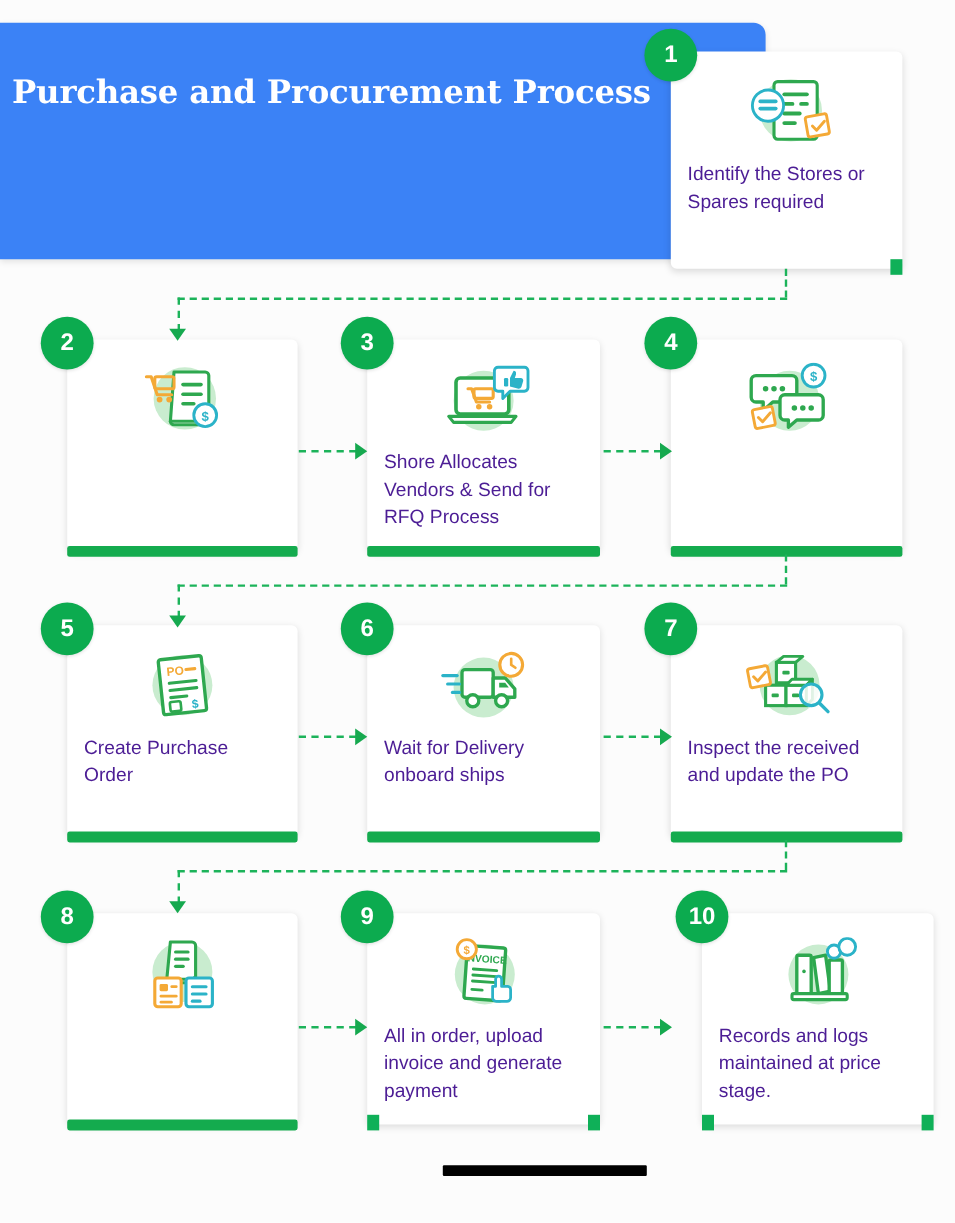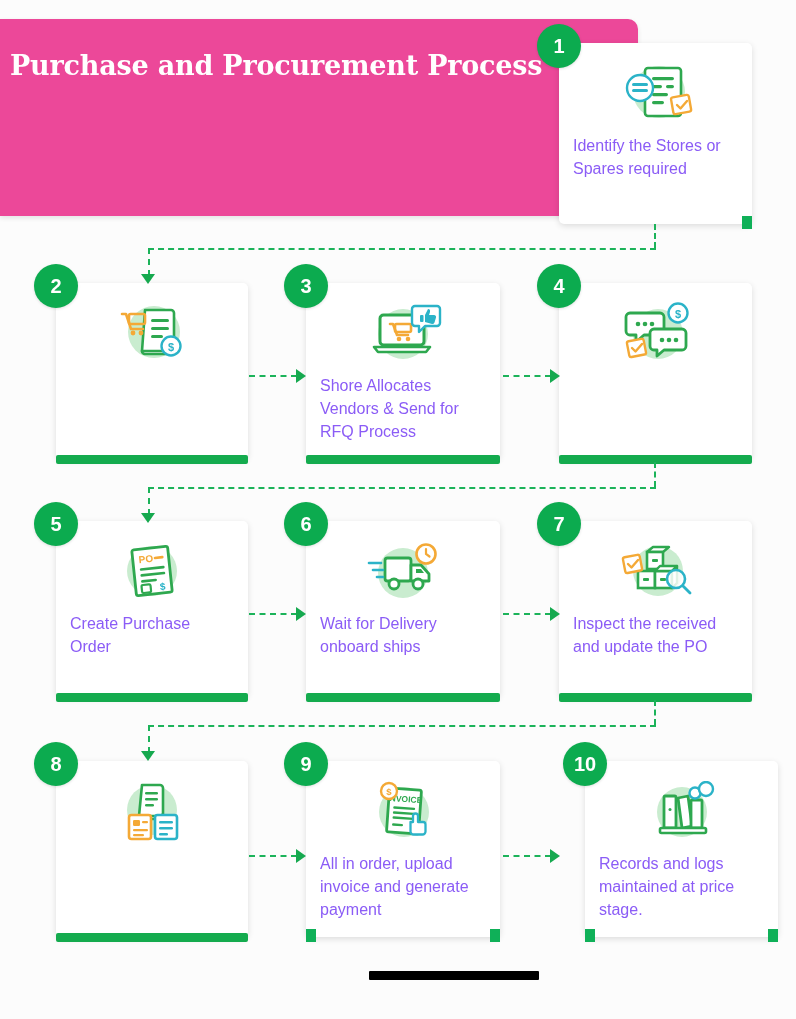--- a/index.html
+++ b/index.html
@@ -19,24 +19,24 @@
     background: #fcfcfc;
   }
 
   
   .header-panel {
     position: absolute;
     left: 0px;
     top: 19px;
     width: 638px;
     height: 197px;
-    background: #ec4899;
+    background: #3b82f6;
     border-radius: 0 10px 10px 0;
     box-shadow: 0 2px 5px rgba(0,0,0,0.10);
-    padding: 30px 22px 0 10px;
+    padding: 42px 22px 0 10px;
   }
   .header-title {
     font-family: "DejaVu Serif", "Liberation Serif", serif;
     font-weight: 700;
     font-size: 27px;
     line-height: 1.25;
     color: #ffffff;
     letter-spacing: -0.2px;
   }
 
@@ -59,21 +59,21 @@
     height: 74px;
     display: flex;
     align-items: center;
     justify-content: center;
     margin-bottom: 4px;
   }
   .card-icon-wrap svg { display: block; }
   .card-label {
     font-size: 16px;
     line-height: 1.43;
-    color: #8b5cf6;
+    color: #4c1d95;
     font-family: "Liberation Sans", sans-serif;
   }
 
   
   .badge {
     position: absolute;
     width: 44px;
     height: 44px;
     border-radius: 50%;
     background: #0cab4f;

